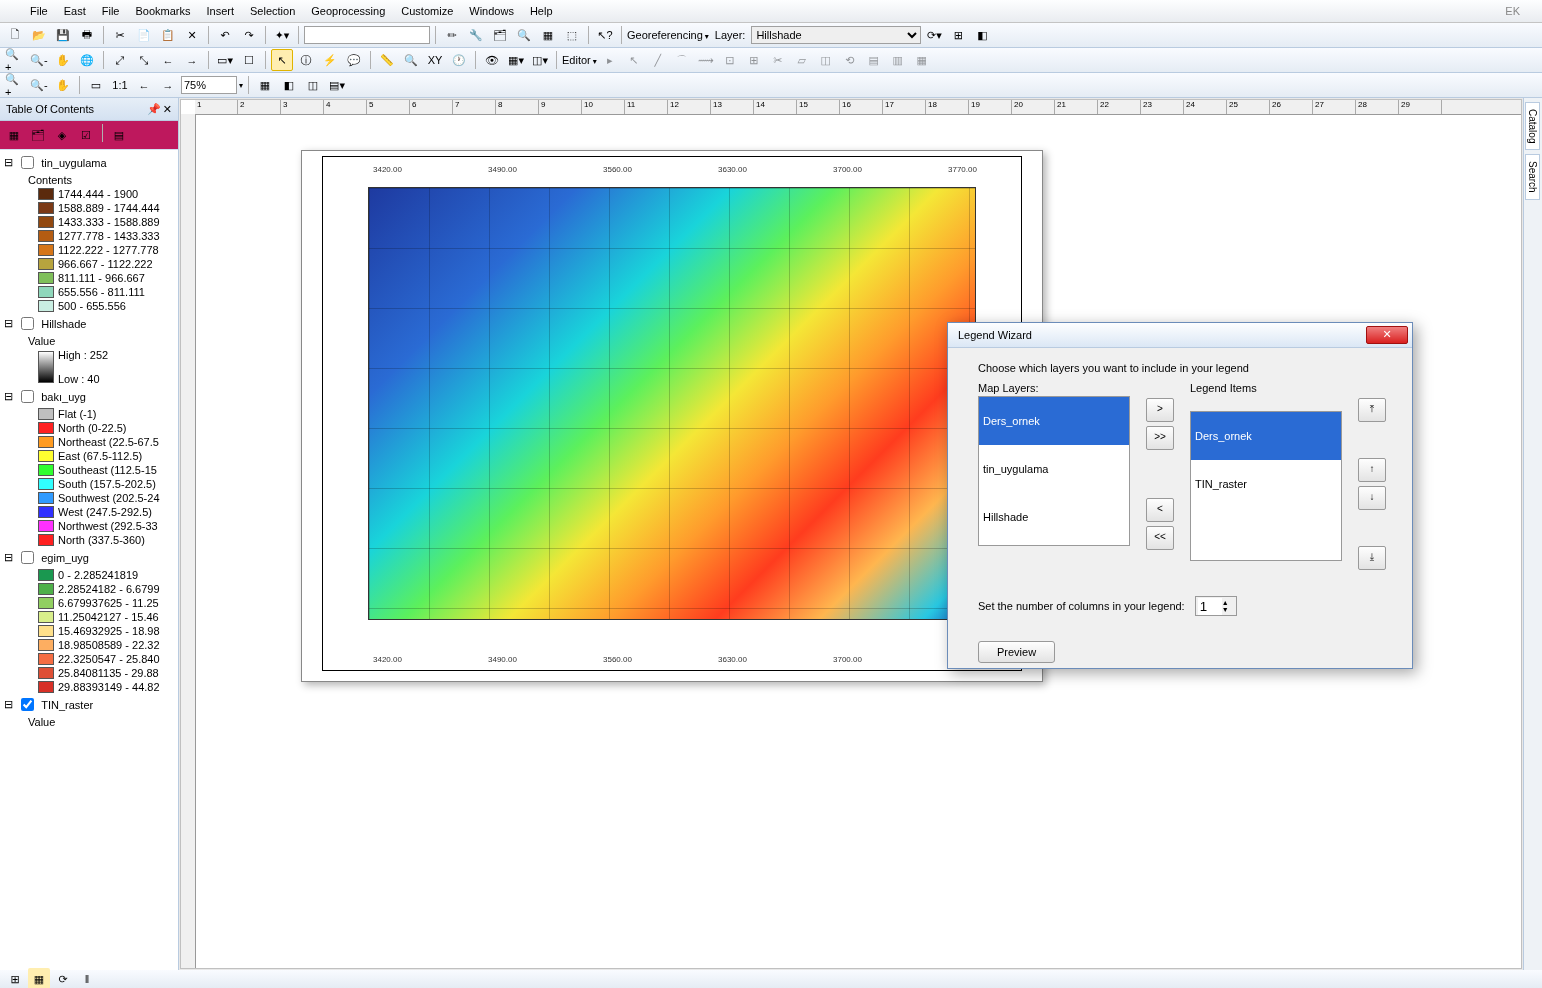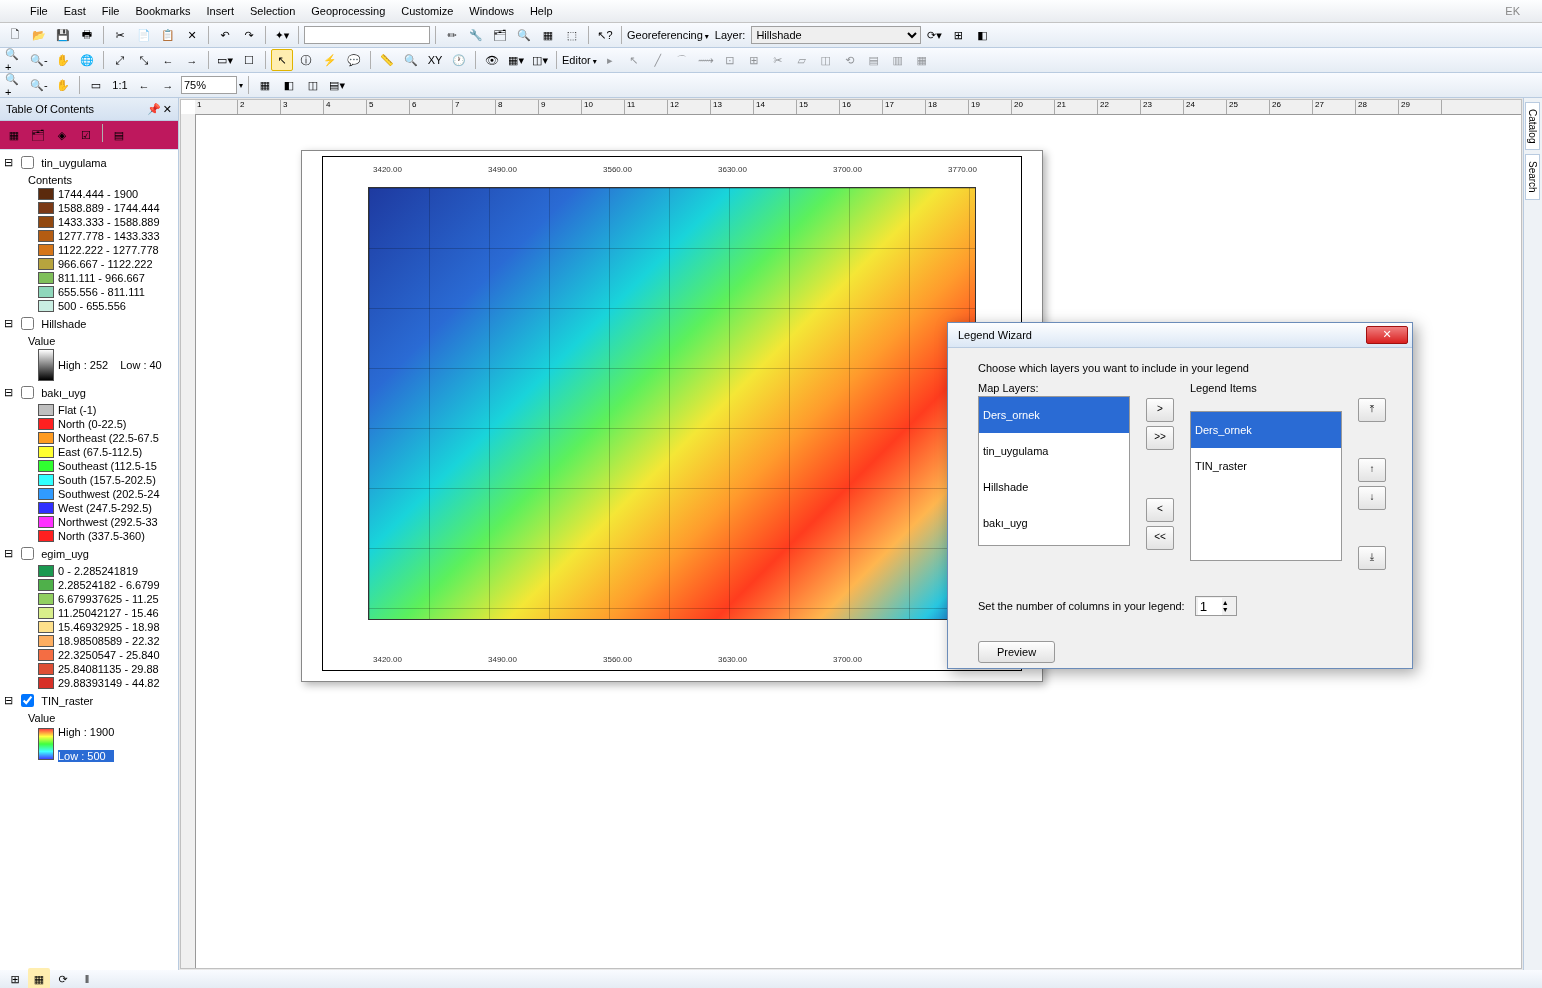--- a/index.html
+++ b/index.html
@@ -29,21 +29,21 @@
 .gridlines{position:absolute;inset:0;background-image:linear-gradient(rgba(0,0,0,.2) 1px,transparent 1px),linear-gradient(90deg,rgba(0,0,0,.2) 1px,transparent 1px);background-size:60px 60px}
 .coords{position:absolute;font-size:8px;color:#333}
 .side-tabs{width:18px;background:#eef2f6;border-left:1px solid #b9cbe0}
 .vtab{writing-mode:vertical-rl;padding:6px 1px;font-size:10px;border:1px solid #b9cbe0;margin:4px 1px;background:#fff;cursor:pointer}
 
 .dialog{position:absolute;top:222px;left:766px;width:464px;background:#f0f0f0;border:1px solid #6b8cb9;box-shadow:4px 4px 14px rgba(0,0,0,.35);font-size:11px}
 .dialog-hdr{height:24px;background:linear-gradient(#fdfeff,#dbe7f5);display:flex;align-items:center;justify-content:space-between;padding:0 4px 0 10px;border-bottom:1px solid #b9cbe0}
 .close{width:40px;height:16px;background:linear-gradient(#f08080,#d92020);border:1px solid #a01010;border-radius:2px;color:#fff;text-align:center;line-height:14px;cursor:pointer;font-size:11px}
 .dlg-body{padding:14px 24px 10px 30px}
 .listbox{width:150px;height:148px;border:1px solid #999;background:#fff;overflow:auto;font-size:11px}
-.listbox div{padding:12px 4px}
+.listbox div{padding:18px 4px}
 .sel{background:#2a6bd4;color:#fff}
 .arrowcol{width:28px;display:flex;flex-direction:column;gap:4px;align-items:center}
 .abtn{width:26px;height:22px;border:1px solid #999;background:linear-gradient(#fefefe,#e3e3e3);font-size:10px;text-align:center;line-height:20px;cursor:pointer;border-radius:2px}
 .wbtn{padding:4px 18px;border:1px solid #999;background:linear-gradient(#fefefe,#e3e3e3);border-radius:3px;cursor:pointer;font-size:11px}
 .wbtn.primary{border:1px solid #2a6bd4;box-shadow:0 0 3px #6aa0ff}
 .dlg-ftr{border-top:1px solid #ccc;padding:10px 14px;display:flex;justify-content:flex-end;gap:8px}
 .row{display:flex;gap:16px;align-items:flex-start}
 .spin{width:36px;height:18px;border:1px solid #999;display:inline-flex;align-items:center;padding:0 2px}
 .dropdown-arrow::after{content:"▾";font-size:8px;margin-left:2px}
 </style>
@@ -228,21 +228,21 @@
         <div class="tree-node">
           <span>⊟</span>
           <input type="checkbox" style="">
           <span>Hillshade</span>
         </div>
         <div class="tree-node indent1">
           <span>Value</span>
         </div>
         <div class="tree-node indent2">
           <span class="sw" style="background:linear-gradient(#fff,#000);height:30px"></span>
-          <span style="display:flex;flex-direction:row;gap:12px">
+          <span style="display:flex;flex-direction:column;gap:12px">
             <span>High : 252</span>
             <span>Low : 40</span>
           </span>
         </div>
         <div class="tree-node">
           <span>⊟</span>
           <input type="checkbox" style="">
           <span>bakı_uyg</span>
         </div>
         <div class="tree-node indent2">
@@ -326,27 +326,20 @@
           <span class="sw" style="background:#d73027"></span>
           <span>29.88393149 - 44.82</span>
         </div>
         <div class="tree-node">
           <span>⊟</span>
           <input type="checkbox" checked="" style="">
           <span>TIN_raster</span>
         </div>
         <div class="tree-node indent1">
           <span>Value</span>
-        </div>
-        <div class="tree-node indent2">
-          <span class="sw" style="background:linear-gradient(#ff4040,#ffff40,#40ff40,#40ffff,#4040ff);height:30px"></span>
-          <span style="display:flex;flex-direction:column;gap:12px">
-            <span>High : 1900</span>
-            <span style="background:#2a6bd4;color:#fff">Low : 500</span>
-          </span>
         </div>
       </div>
   </div>
 
   <div class="canvas-area">
     <div class="ruler-h" id="rulerh">
         <span>1</span>
         <span>2</span>
         <span>3</span>
         <span>4</span>

